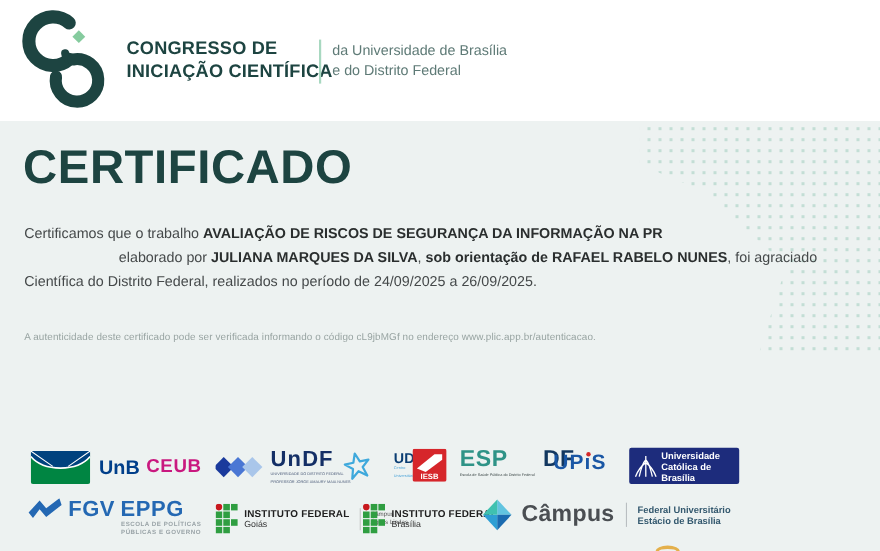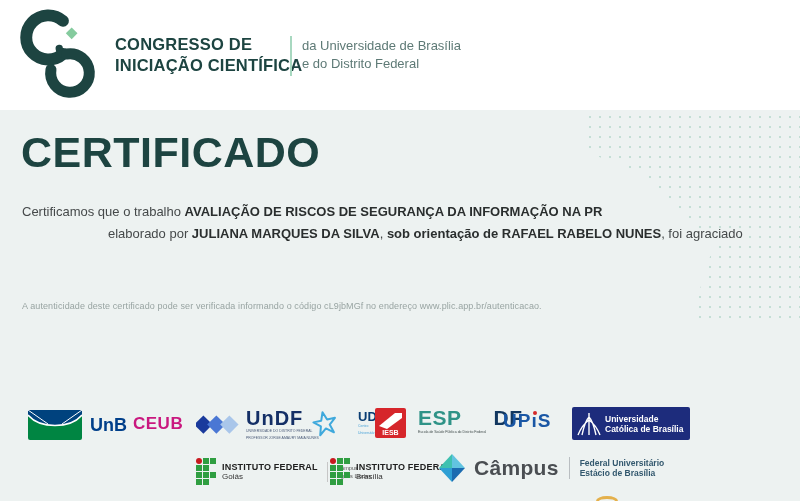--- a/index.html
+++ b/index.html
@@ -46,21 +46,21 @@
   .iesb { left:375px; top:408px; }
   .espdf { left:418px; top:406px; flex-direction:column; align-items:flex-start; }
   .espdf-row { display:flex;gap:32px; }
   .esp-txt { font-size:21px; font-weight:bold; color:#2f9387; letter-spacing:.5px; }
   .df-txt { font-size:21px; font-weight:bold; color:#12375f; letter-spacing:.5px; }
   .espdf-sub { color:#3f4a4a; margin-top:-1px; }
   .upis { left:503px; top:410px; font-size:19px; font-weight:bold; color:#1a57a5; letter-spacing:1px; }
   .upis-i { position:relative; display:inline-block; }
   .upis-i::after { content:''; position:absolute; width:4px; height:4px; background:#d42a2a;
                    border-radius:50%; top:1px; left:50%; transform:translateX(-50%); }
-  .ucb { left:572px; top:407px; width:118px; height:33px; background:#1d2c7c; border-radius:2px;
+  .ucb { left:572px; top:407px; width:100px; height:33px; background:#1d2c7c; border-radius:2px;
          display:flex; align-items:center; gap:3px; padding:0 4px; box-sizing:border-box; }
   .ucb-txt { color:#ffffff; font-size:8.5px; font-weight:bold; line-height:10px; }
 
   .fgv { left:25px; top:453px; align-items:flex-start; gap:5px; }
   .fgv-name { font-size:20px; font-weight:bold; color:#2468b3; letter-spacing:.5px; line-height:20px; }
   .fgv-sub { color:#9aa4a8; font-weight:bold; letter-spacing:.6px; }
   .ifg { left:196px; top:458px; gap:5px; align-items:center; }
   .if-title { font-size:9px; font-weight:bold; color:#202020; line-height:10px; letter-spacing:.2px; }
   .if-sub { font-size:8px; color:#333; line-height:9px; }
   .if-div { width:1px; height:20px; background:#c6c6c6; margin:0 4px; }
@@ -100,20 +100,21 @@
   </div>
 
   <div class="cert-bg"></div>
   <div class="dots"></div>
 
   <div class="cert-heading">CERTIFICADO</div>
 
   <div class="cert-body">
       <div class="cert-line"><span>Certificamos que o trabalho </span><span class="b">AVALIAÇÃO DE RISCOS DE SEGURANÇA DA INFORMAÇÃO NA PR</span></div>
       <div class="cert-line" style="padding-left: 86px;"><span>elaborado por </span><span class="b">JULIANA MARQUES DA SILVA</span><span>, </span><span class="b">sob orientação de </span><span class="b">RAFAEL RABELO NUNES</span><span>, foi agraciado</span></div>
+      <div class="cert-line"><span>Científica do Distrito Federal, realizados no período de 24/09/2025 a 26/09/2025.</span></div>
     </div>
 
   <div class="auth">A autenticidade deste certificado pode ser verificada informando o código cL9jbMGf no endereço www.plic.app.br/autenticacao.</div>
 
   <div class="logo unb">
     <svg width="54" height="30" viewBox="0 0 54 30">
       <rect width="54" height="30" rx="2" fill="#008542"></rect>
       <path d="M0 0 H54 V5 C42 19, 12 19, 0 5 Z" fill="#00427e"></path>
       <path d="M0 5 C12 19, 42 19, 54 5" stroke="#ffffff" stroke-width="1.5" fill="none"></path>
       <path d="M0 0 L20 14 M54 0 L34 14" stroke="#ffffff" stroke-width="1"></path>
@@ -174,20 +175,31 @@
   <div class="logo ucb">
     <svg width="26" height="26" viewBox="0 0 26 26">
       <path d="M13 2 L13 24 M6 24 Q9 10 13 6 M20 24 Q17 10 13 6 M2 24 Q6 14 13 9 M24 24 Q20 14 13 9" stroke="#ffffff" stroke-width="1.4" fill="none"></path>
     </svg>
     <div>
       <div class="ucb-txt">Universidade</div>
       <div class="ucb-txt">Católica de Brasília</div>
     </div>
   </div>
 
+  <div class="logo fgv">
+    <svg width="32" height="22" viewBox="0 0 32 22">
+      <path d="M1 13 L11 2 L17 9 L29 0 L31 6 L17 17 L11 10 L5 18 Z" fill="#2468b3"></path>
+    </svg>
+    <span class="fgv-name">FGV</span>
+    <div>
+      <div class="fgv-name">EPPG</div>
+      <div class="micro2 fgv-sub">ESCOLA DE POLÍTICAS</div>
+      <div class="micro2 fgv-sub">PÚBLICAS E GOVERNO</div>
+    </div>
+  </div>
 
   <div class="logo ifg">
     <svg width="21" height="27" viewBox="0 0 21 27">
       <circle cx="3" cy="3" r="3" fill="#c8191e"></circle>
       <rect x="7" y="0" width="6" height="6" fill="#2f9e41"></rect>
         <rect x="14" y="0" width="6" height="6" fill="#2f9e41"></rect>
       <rect x="0" y="7" width="6" height="6" fill="#2f9e41"></rect>
         <rect x="7" y="7" width="6" height="6" fill="#2f9e41"></rect>
       <rect x="0" y="14" width="6" height="6" fill="#2f9e41"></rect>
         <rect x="7" y="14" width="6" height="6" fill="#2f9e41"></rect>

